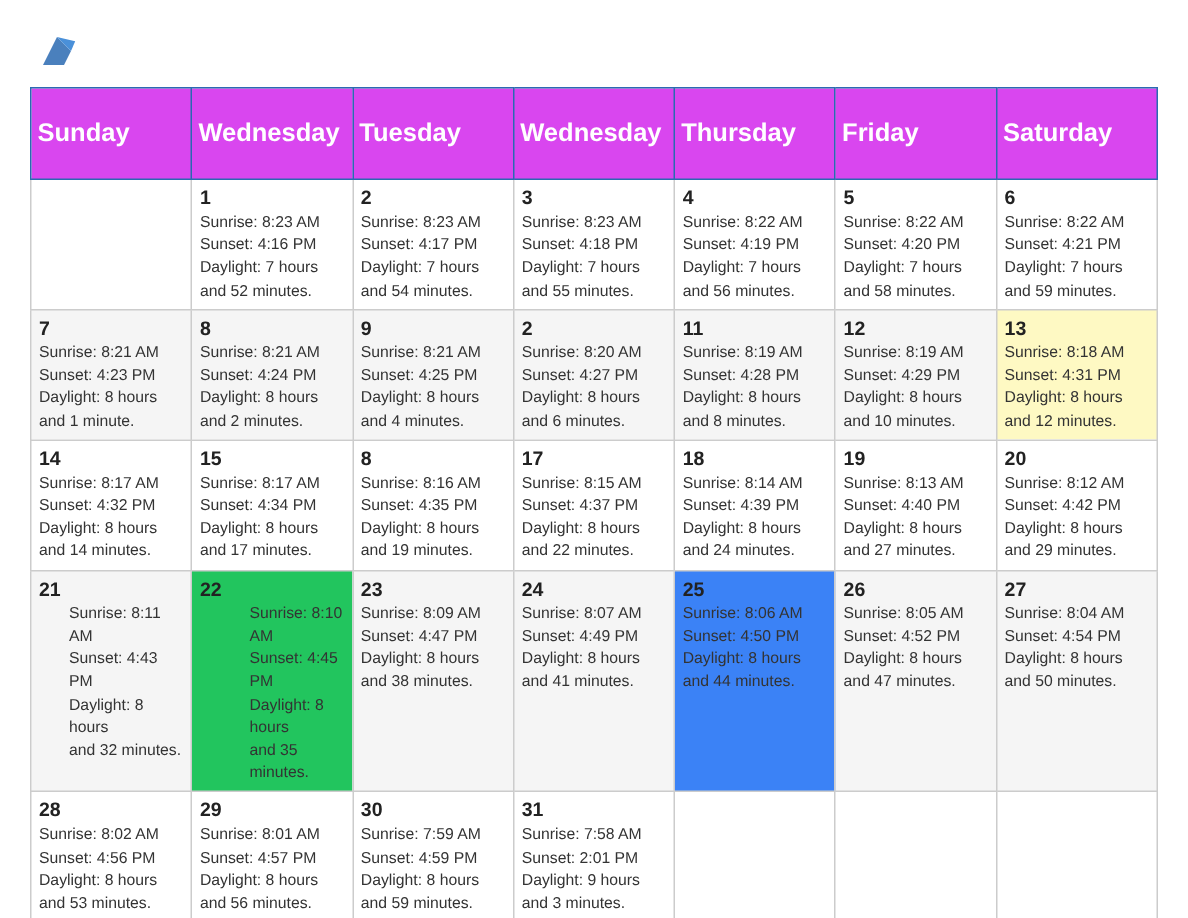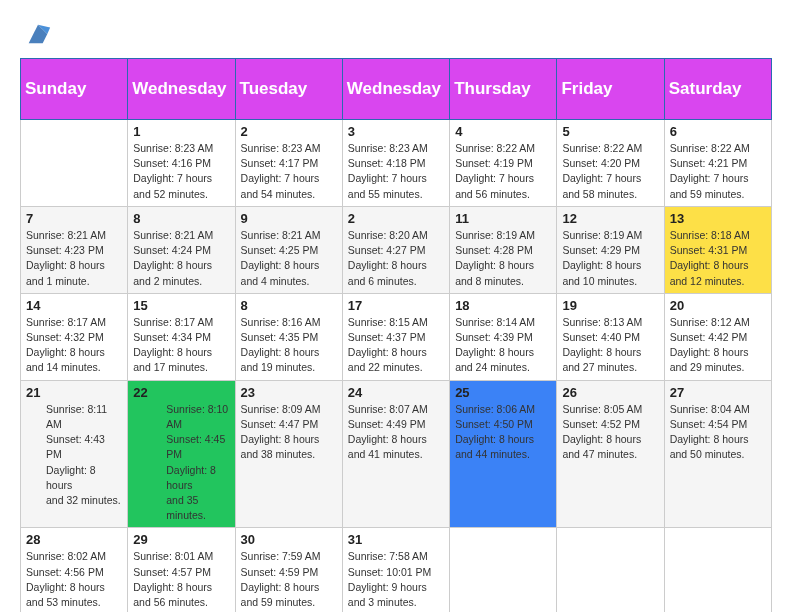--- a/index.html
+++ b/index.html
@@ -204,21 +204,21 @@
 Daylight: 8 hours
 and 8 minutes.</div>
         </td>
         <td style="background: rgb(245, 245, 245);">
           <span class="day-num">12</span>
           <div class="cell-info" style="white-space: pre-line;">Sunrise: 8:19 AM
 Sunset: 4:29 PM
 Daylight: 8 hours
 and 10 minutes.</div>
         </td>
-        <td style="background: #fde047;">
+        <td style="background: #fef9c3;">
           <span class="day-num">13</span>
           <div class="cell-info" style="white-space: pre-line;">Sunrise: 8:18 AM
 Sunset: 4:31 PM
 Daylight: 8 hours
 and 12 minutes.</div>
         </td>
       </tr>
       <tr>
         <td>
           <span class="day-num">14</span>
@@ -339,21 +339,21 @@
         <td>
           <span class="day-num">30</span>
           <div class="cell-info" style="white-space: pre-line;">Sunrise: 7:59 AM
 Sunset: 4:59 PM
 Daylight: 8 hours
 and 59 minutes.</div>
         </td>
         <td>
           <span class="day-num">31</span>
           <div class="cell-info" style="white-space: pre-line;">Sunrise: 7:58 AM
-Sunset: 10:01 PM
+Sunset: 2:01 PM
 Daylight: 9 hours
 and 3 minutes.</div>
         </td>
         <td class="empty-cell"></td>
         <td class="empty-cell"></td>
         <td class="empty-cell"></td>
       </tr>
     </tbody>
 </table>
 

